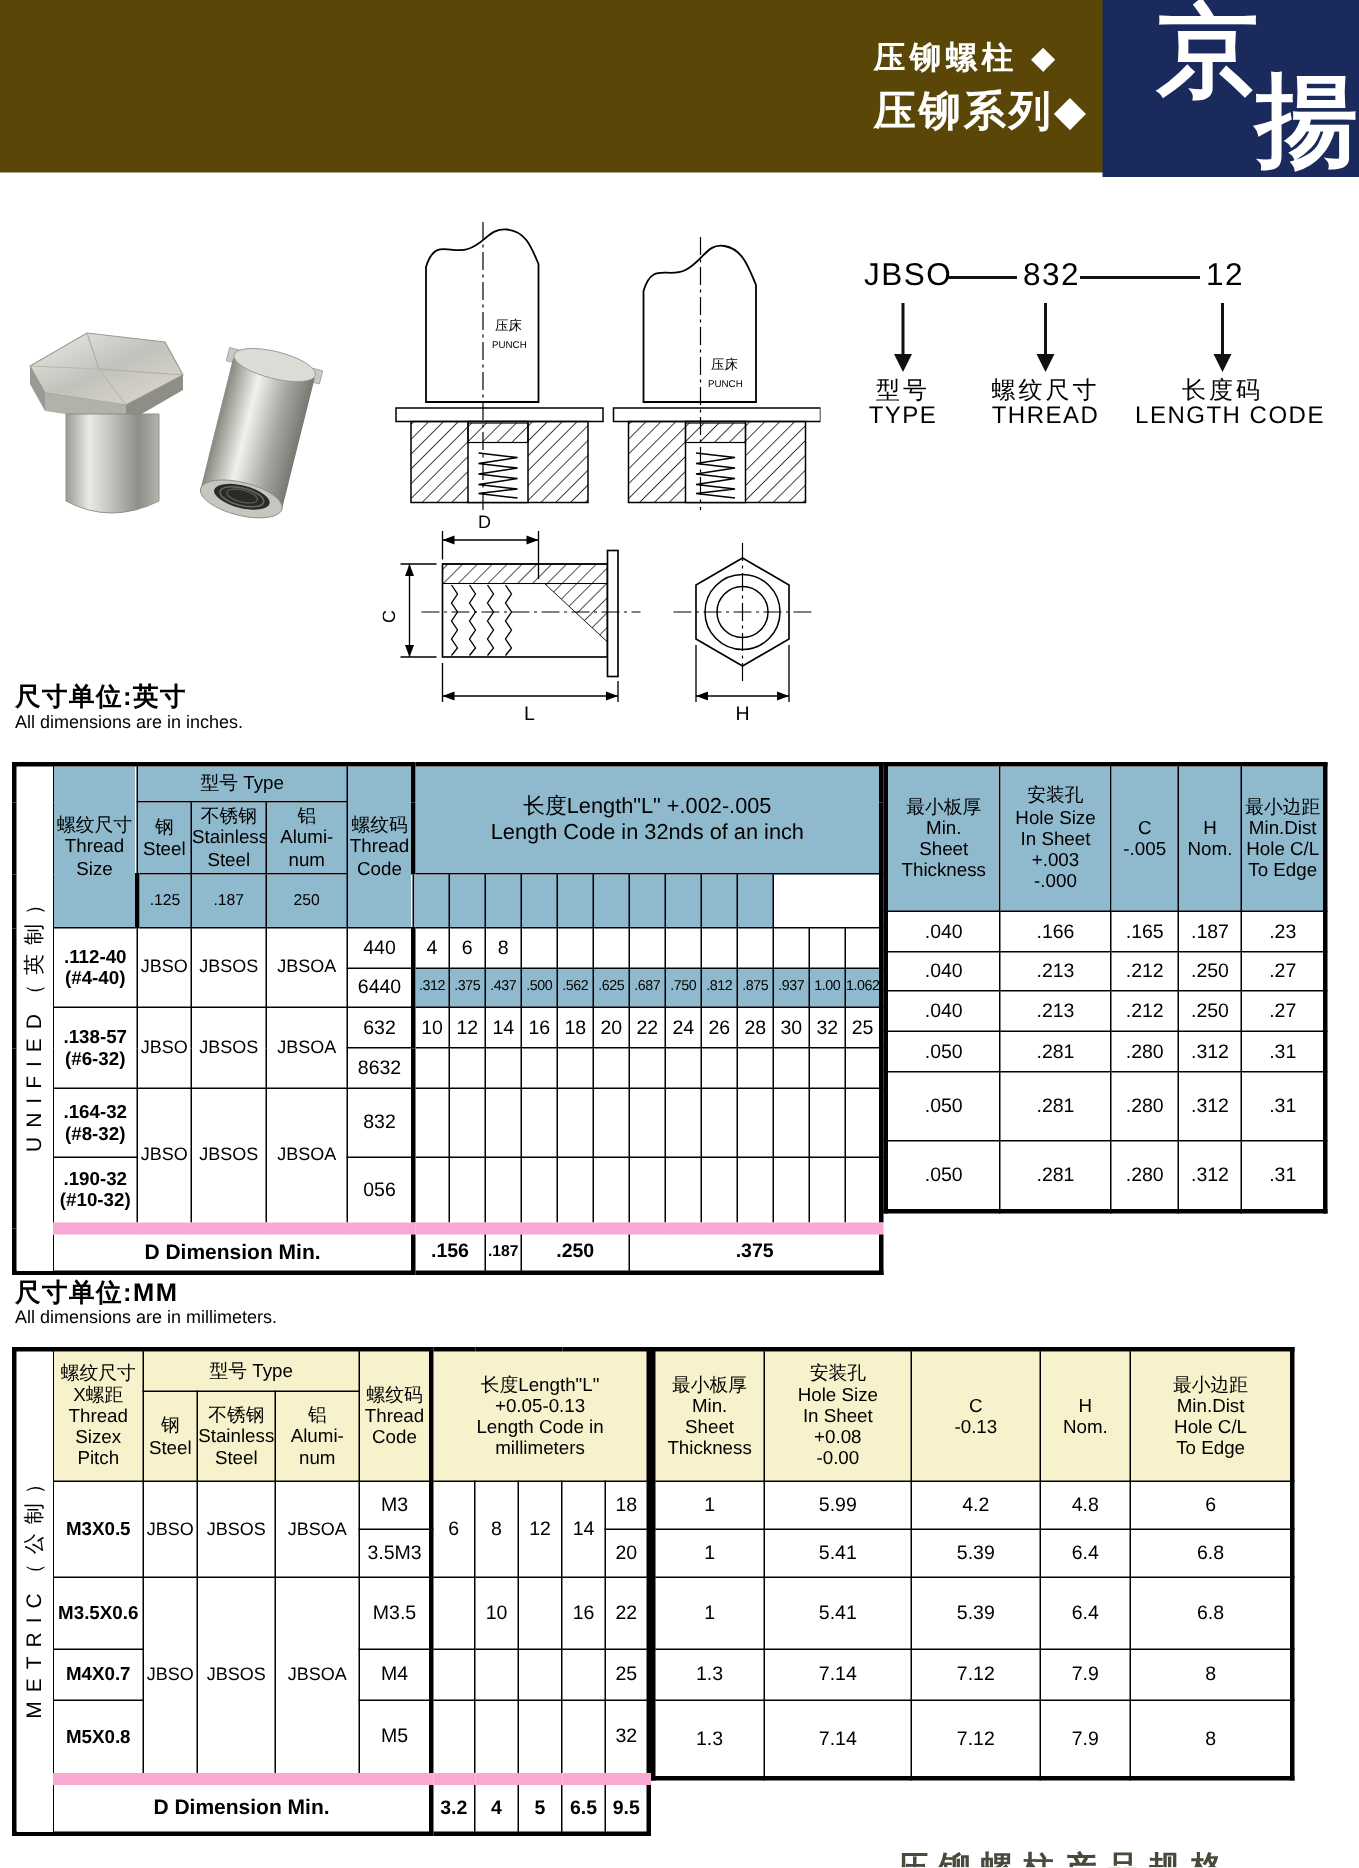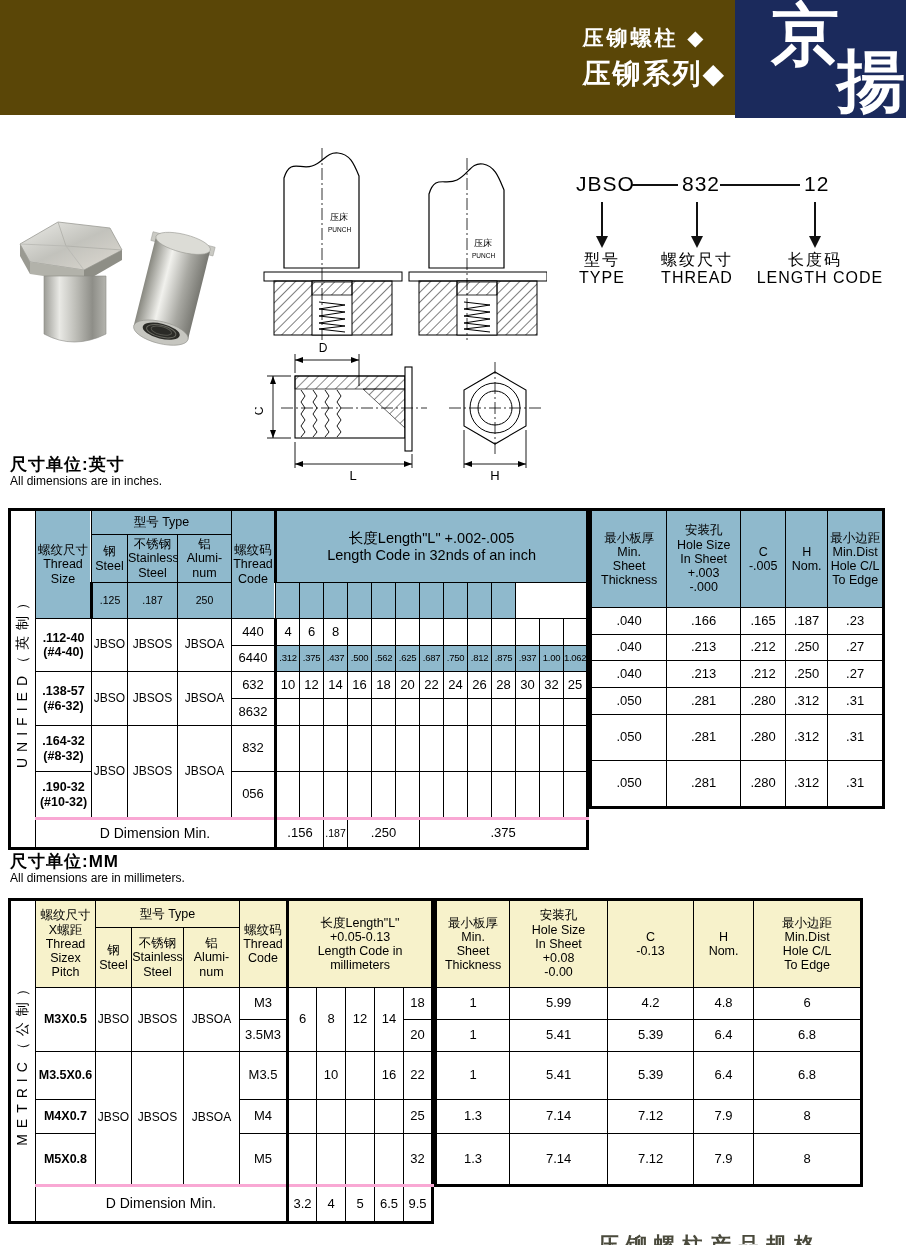--- a/index.html
+++ b/index.html
@@ -31,21 +31,21 @@
   
   .twrap{position:absolute;left:8px;display:flex;align-items:flex-start;}
   table{border-collapse:collapse;table-layout:fixed;}
   td,th{border:1px solid #000;padding:0;font-weight:normal;text-align:center;vertical-align:middle;
         white-space:pre-line;font-size:13px;line-height:1.14;overflow:hidden;}
   .lt{border:3px solid #000;}
   .rt{border:3px solid #000;border-left:3px solid #000;}
   .bh{background:#8fb9cc;}
   .yh{background:#f7f2cb;}
   .thickL{border-left:3px solid #000;}
-  .ftr td{border-top:3px solid #f9a8d4;}
+  .ftr td{border-top:8px solid #f9a8d4;font-weight:bold;}
   th{font-size:12.5px;}
   .lenh{font-size:14.5px;}
   .sm{font-size:10.5px;}
   .sm2{font-size:9.5px;letter-spacing:-0.3px;}
   .sz{font-size:12.5px;font-weight:bold;}
   .brand{font-size:12px;}
   .flabel{font-size:14px;}
   .vcell{position:relative;background:#fff;}
   .vtext{position:absolute;left:50%;top:50%;transform:translate(-50%,-50%) rotate(-90deg);
          white-space:nowrap;letter-spacing:6px;font-size:14px;}

